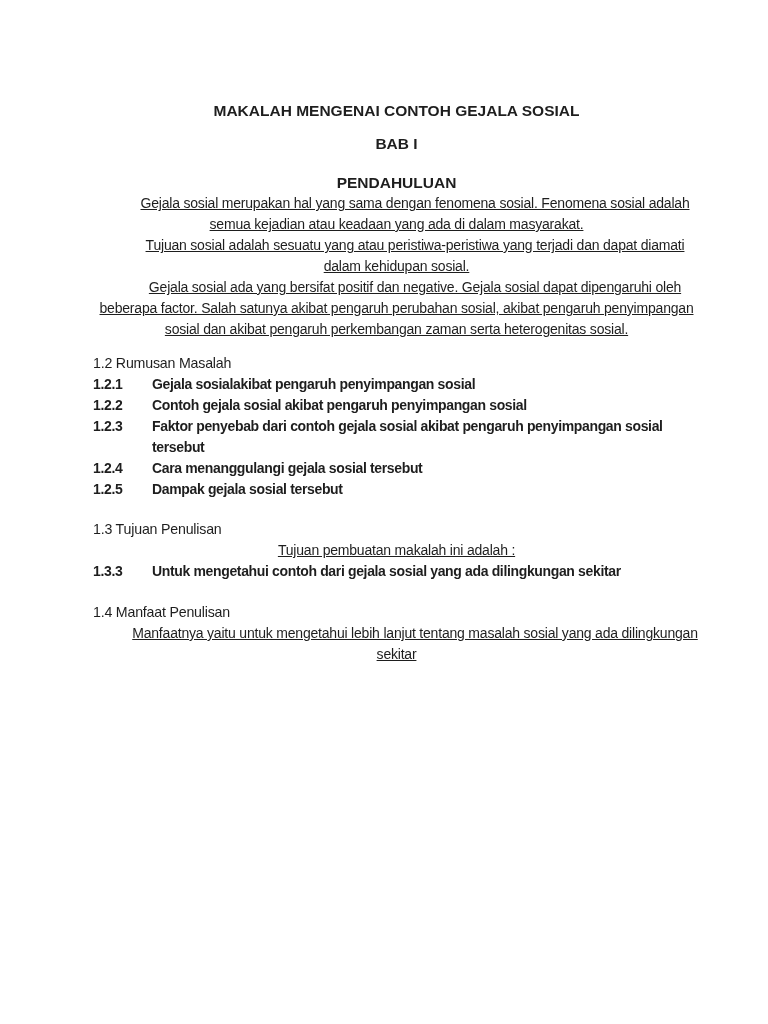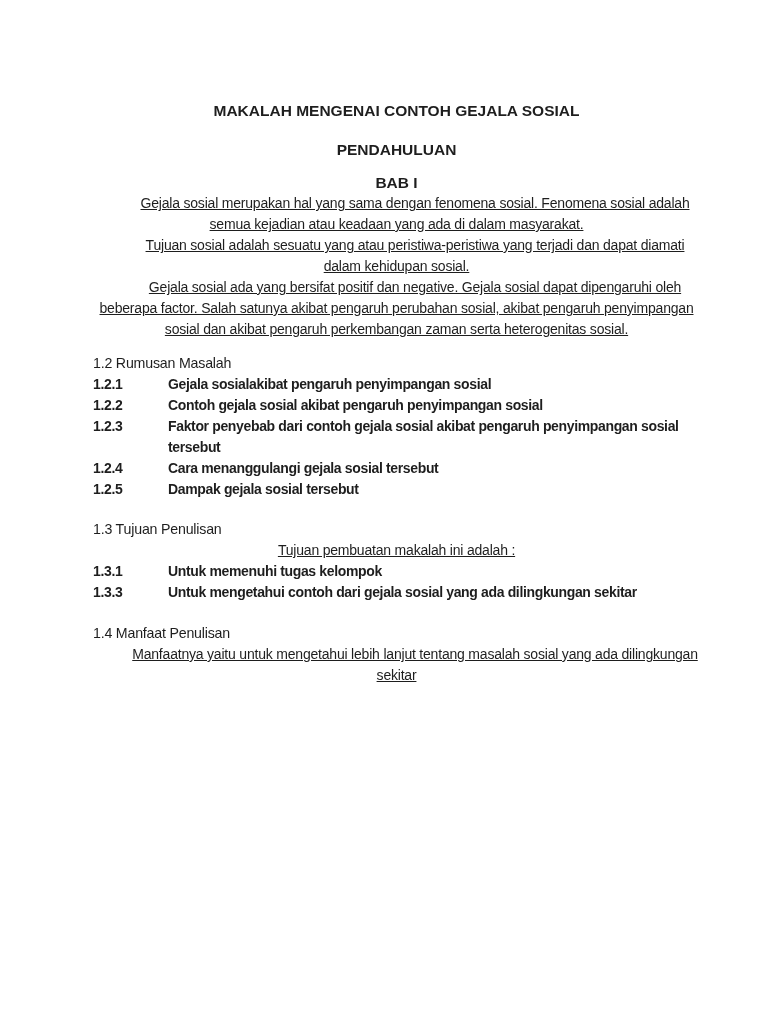--- a/index.html
+++ b/index.html
@@ -47,21 +47,20 @@
   ol.numlist {
     list-style: none;
     margin: 0;
     padding: 0;
     font-weight: 600;
     letter-spacing: -0.35px;
   }
   ol.numlist li {
     display: flex;
     align-items: flex-start;
-    gap: 16px;
   }
   ol.numlist .num {
     flex: 0 0 59px;
   }
   ol.numlist .txt {
     flex: 1 1 auto;
   }
   .mt7  { margin-top: 7px;  }
   .mt10 { margin-top: 10px; }
   .mt11 { margin-top: 11px; }
@@ -73,23 +72,23 @@
   .mt19 { margin-top: 19px; }
   .mt20 { margin-top: 20px; }
 </style>
 </head>
 <body>
 
 <div class="page">
 
   <h1 class="doc-title">MAKALAH MENGENAI CONTOH GEJALA SOSIAL</h1>
 
+  <h2 class="doc-chapter mt12">BAB I</h2>
+
   <h2 class="doc-chapter mt18">PENDAHULUAN</h2>
-
-  <h2 class="doc-chapter mt12">BAB I</h2>
 
 
   <p class="para indent mt10">Gejala sosial merupakan hal yang sama dengan fenomena sosial. Fenomena sosial adalah semua kejadian atau keadaan yang ada di dalam masyarakat.</p>
 
   <p class="para indent mt14">Tujuan sosial adalah sesuatu yang atau peristiwa-peristiwa yang terjadi dan dapat diamati dalam kehidupan sosial.</p>
 
   <p class="para indent mt11">Gejala sosial ada yang bersifat positif dan negative. Gejala sosial dapat dipengaruhi oleh beberapa factor. Salah satunya akibat pengaruh perubahan sosial, akibat pengaruh penyimpangan sosial dan akibat pengaruh perkembangan zaman serta heterogenitas sosial.</p>
 
   <h3 class="sec-heading mt13">1.2 Rumusan Masalah</h3>
 
@@ -116,24 +115,20 @@
       <span class="txt">Dampak gejala sosial tersebut</span>
     </li>
   </ol>
 
   <h3 class="sec-heading mt19">1.3 Tujuan Penulisan</h3>
 
   <p class="para mt12">Tujuan pembuatan makalah ini adalah :</p>
 
   <ol class="numlist mt10">
     <li>
-      <span class="num">1.3.1</span>
-      <span class="txt">Untuk memenuhi tugas kelompok</span>
-    </li>
-    <li>
       <span class="num">1.3.3</span>
       <span class="txt">Untuk mengetahui contoh dari gejala sosial yang ada dilingkungan sekitar</span>
     </li>
   </ol>
 
   <h3 class="sec-heading mt20">1.4 Manfaat Penulisan</h3>
 
   <p class="para indent mt10">Manfaatnya yaitu untuk mengetahui lebih lanjut tentang masalah sosial yang ada dilingkungan sekitar</p>
 
 </div>

